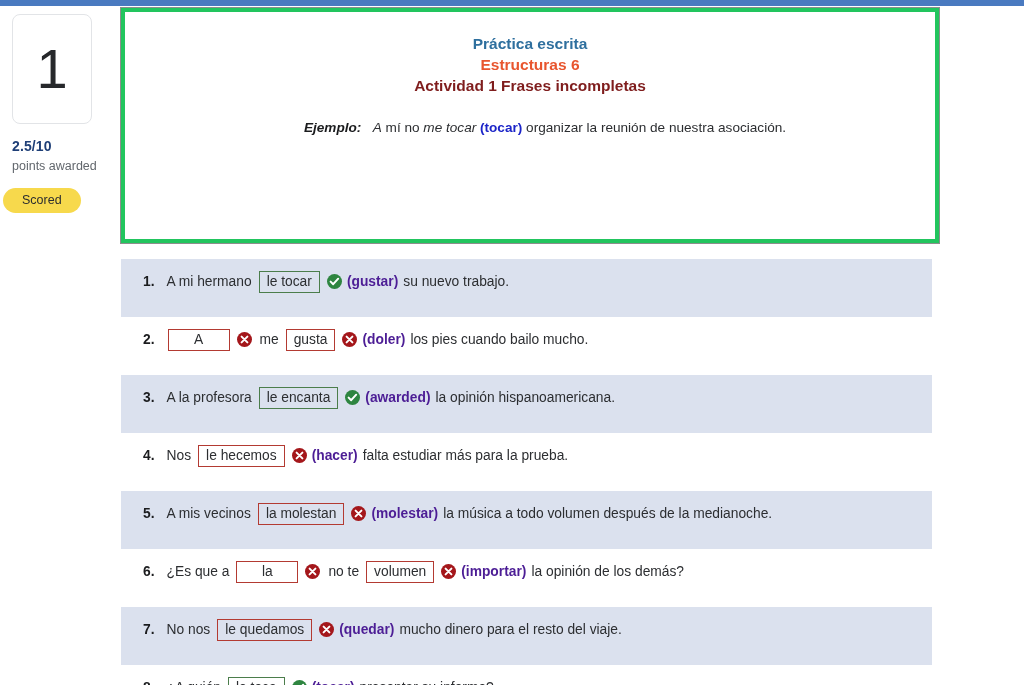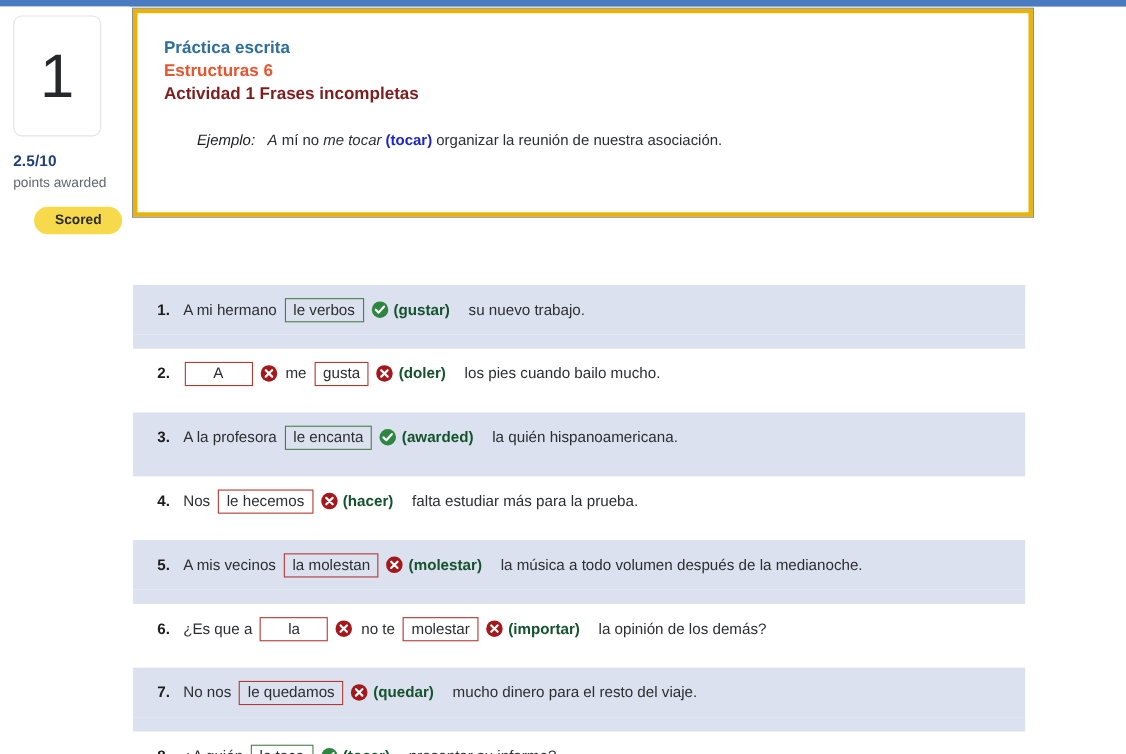--- a/index.html
+++ b/index.html
@@ -37,53 +37,53 @@
     position: absolute; left: 12px; top: 132px;
     font-size: 14px; font-weight: bold; color: #1f3f77;
     letter-spacing: .1px;
     text-align: center;
   }
   #score-label {
     position: absolute; left: 12px; top: 153px;
     font-size: 12.5px; color: #62676d;
   }
   #scored-badge {
-    position: absolute; left: 31px; top: 182px;
+    position: absolute; left: 3px; top: 182px;
     background: #f7d94c;
     border-radius: 14px;
     padding: 6px 19px;
     font-size: 12.5px; color: #2b2d30;
     line-height: 1;
-    font-weight: bold;
   }
   
   #header-card {
     position: absolute; left: 121px; top: 8px;
-    width: 818px; height: 189px;
-    background: #ffffff;
-    border: 4px solid #eab308;
+    width: 818px; height: 235px;
+    background: #ffffff;
+    border: 4px solid #22c55e;
     outline: 1px solid #8d8d8d;
+    text-align: center;
   }
   #header-card .inner { padding: 21px 24px 0 24px; }
   .title-line { font-size: 15.5px; font-weight: bold; line-height: 21px; }
   .t-practica { color: #2e6f9e; }
   .t-estructuras { color: #e8552e; }
   .t-gustar { color: #3d63c4; }
   .t-gustar i { font-style: italic; }
   .t-actividad { color: #7f1d1d; }
   #instructions {
     margin-top: 33px;
     font-size: 13.6px; color: #2c2e31; line-height: 20px;
     max-width: 742px;
   }
   #example {
     margin-top: 22px; margin-left: 30px;
     font-size: 13.6px; color: #2c2e31; line-height: 20px;
   }
-  #example .ej { font-weight: normal; font-style: italic; color: #1b1c1e; }
+  #example .ej { font-weight: bold; font-style: italic; color: #1b1c1e; }
   #example .it { font-style: italic; }
   #example .verb { color: #1b24c8; font-weight: bold; }
   
   #rows {
     position: absolute; left: 121px; top: 259px;
     width: 811px;
   }
   .qrow {
     position: relative;
     height: 45px;
@@ -109,21 +109,21 @@
   .answer.wide { min-width: 62px; }
   .mark {
     display: inline-flex; align-items: center; justify-content: center;
     width: 15px; height: 15px; border-radius: 50%;
     margin: 0 5px 0 3px;
     flex: none;
   }
   .mark.ok { background: #2e8540; }
   .mark.bad { background: #a4171b; }
   .mark svg { display: block; }
-  .verbtag { color: #14532d; font-weight: bold; margin-right: 14px; }
+  .verbtag { color: #4c1d95; font-weight: bold; margin-right: 2px; }
   .spacer { height: 13px; }
   .spacer.shaded { background: #dbe1ee; }
 </style>
 </head>
 <body>
 
 <div id="topbar"></div>
 
 <div id="sidebar">
   <div id="qnum-box">
@@ -143,21 +143,21 @@
       <span class="ej">Ejemplo:</span>
       <span>&nbsp;&nbsp;</span><span class="it">A</span><span> mí no </span><span class="it">me tocar</span><span>&nbsp;</span><span class="verb">(tocar)</span><span> organizar la reunión de nuestra asociación.</span>
     </div>
   </div>
 </div>
 
 <div id="rows">
     <div class="qrow shaded">
       <span class="qnum">1.</span>
       <span class="seg">A mi hermano</span>
-      <span class="answer right">le verbos</span>
+      <span class="answer right">le tocar</span>
       <span class="mark ok">
         <svg width="15" height="15" viewBox="0 0 15 15">
           <path d="M3.6 7.6 L6.2 10.2 L11.2 4.7" stroke="#ffffff" stroke-width="2" fill="none" stroke-linecap="round" stroke-linejoin="round"></path>
         </svg>
       </span>
       <span class="verbtag">(gustar)</span>
       <span class="seg">su nuevo trabajo.</span>
     </div>
     <div class="spacer shaded"></div>
     <div class="qrow">
@@ -182,21 +182,21 @@
     <div class="qrow shaded">
       <span class="qnum">3.</span>
       <span class="seg">A la profesora</span>
       <span class="answer right">le encanta</span>
       <span class="mark ok">
         <svg width="15" height="15" viewBox="0 0 15 15">
           <path d="M3.6 7.6 L6.2 10.2 L11.2 4.7" stroke="#ffffff" stroke-width="2" fill="none" stroke-linecap="round" stroke-linejoin="round"></path>
         </svg>
       </span>
       <span class="verbtag">(awarded)</span>
-      <span class="seg">la quién hispanoamericana.</span>
+      <span class="seg">la opinión hispanoamericana.</span>
     </div>
     <div class="spacer shaded"></div>
     <div class="qrow">
       <span class="qnum">4.</span>
       <span class="seg">Nos</span>
       <span class="answer wrong">le hecemos</span>
       <span class="mark bad">
         <svg width="15" height="15" viewBox="0 0 15 15">
           <path d="M4.6 4.6 L10.4 10.4 M10.4 4.6 L4.6 10.4" stroke="#ffffff" stroke-width="2" fill="none" stroke-linecap="round"></path>
         </svg>
@@ -221,21 +221,21 @@
     <div class="qrow">
       <span class="qnum">6.</span>
       <span class="seg">¿Es que a</span>
       <span class="answer wrong wide">la</span>
       <span class="mark bad">
         <svg width="15" height="15" viewBox="0 0 15 15">
           <path d="M4.6 4.6 L10.4 10.4 M10.4 4.6 L4.6 10.4" stroke="#ffffff" stroke-width="2" fill="none" stroke-linecap="round"></path>
         </svg>
       </span>
       <span class="seg">no te</span>
-      <span class="answer wrong">molestar</span>
+      <span class="answer wrong">volumen</span>
       <span class="mark bad">
         <svg width="15" height="15" viewBox="0 0 15 15">
           <path d="M4.6 4.6 L10.4 10.4 M10.4 4.6 L4.6 10.4" stroke="#ffffff" stroke-width="2" fill="none" stroke-linecap="round"></path>
         </svg>
       </span>
       <span class="verbtag">(importar)</span>
       <span class="seg">la opinión de los demás?</span>
     </div>
     <div class="spacer"></div>
     <div class="qrow shaded">

